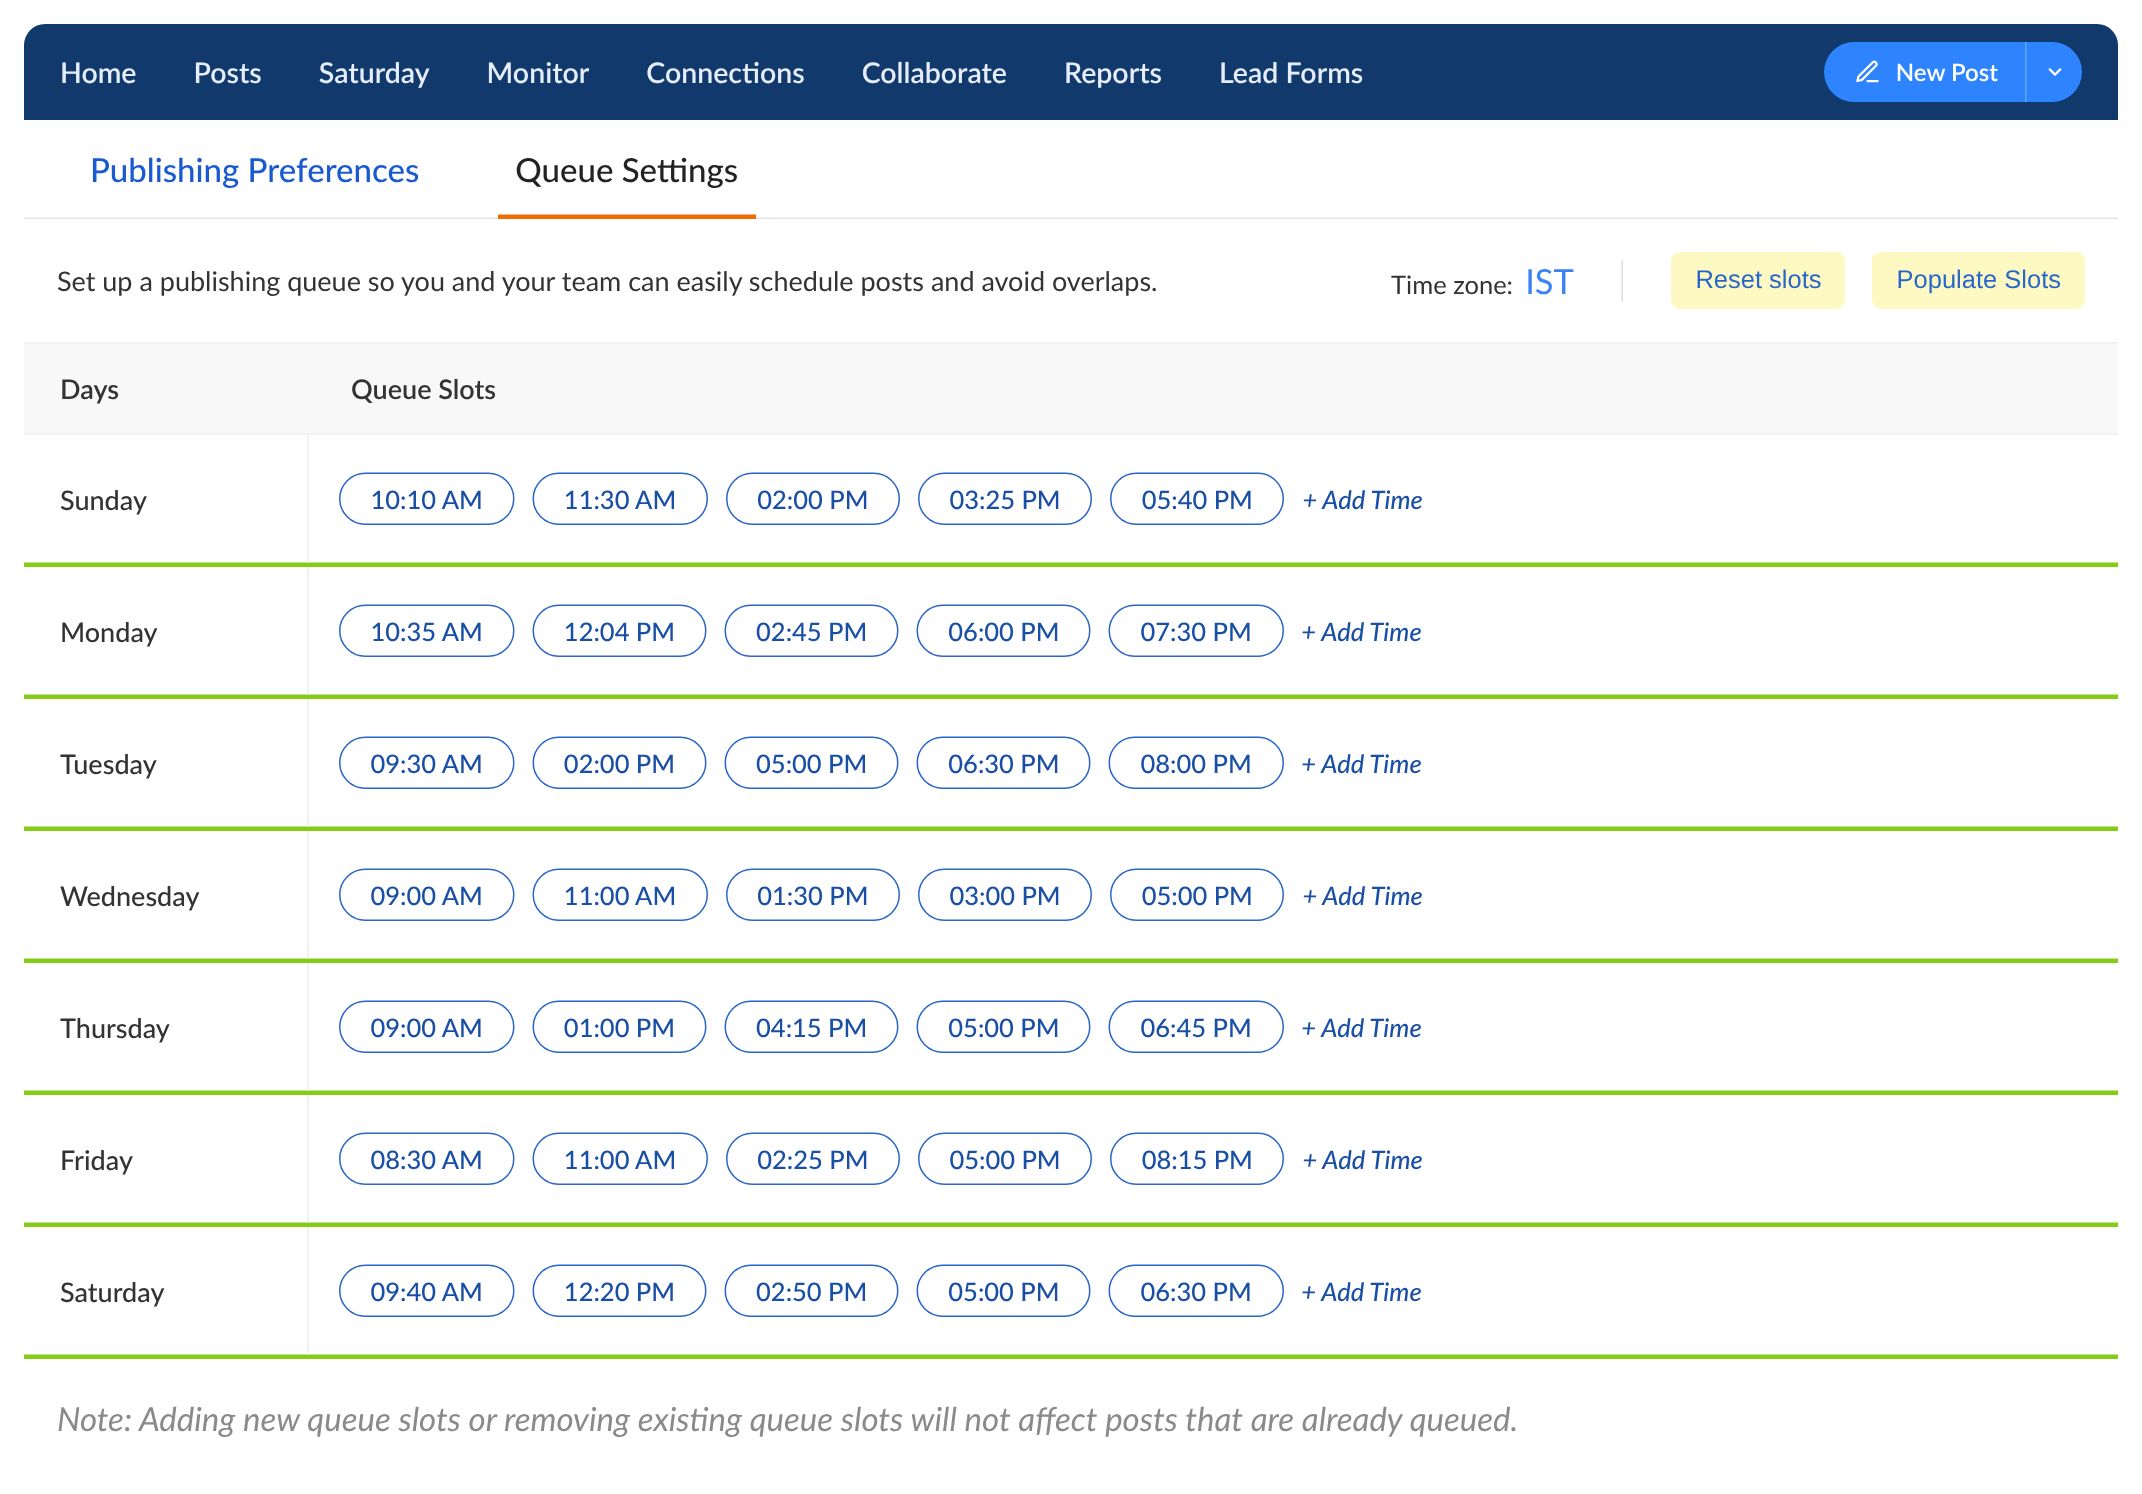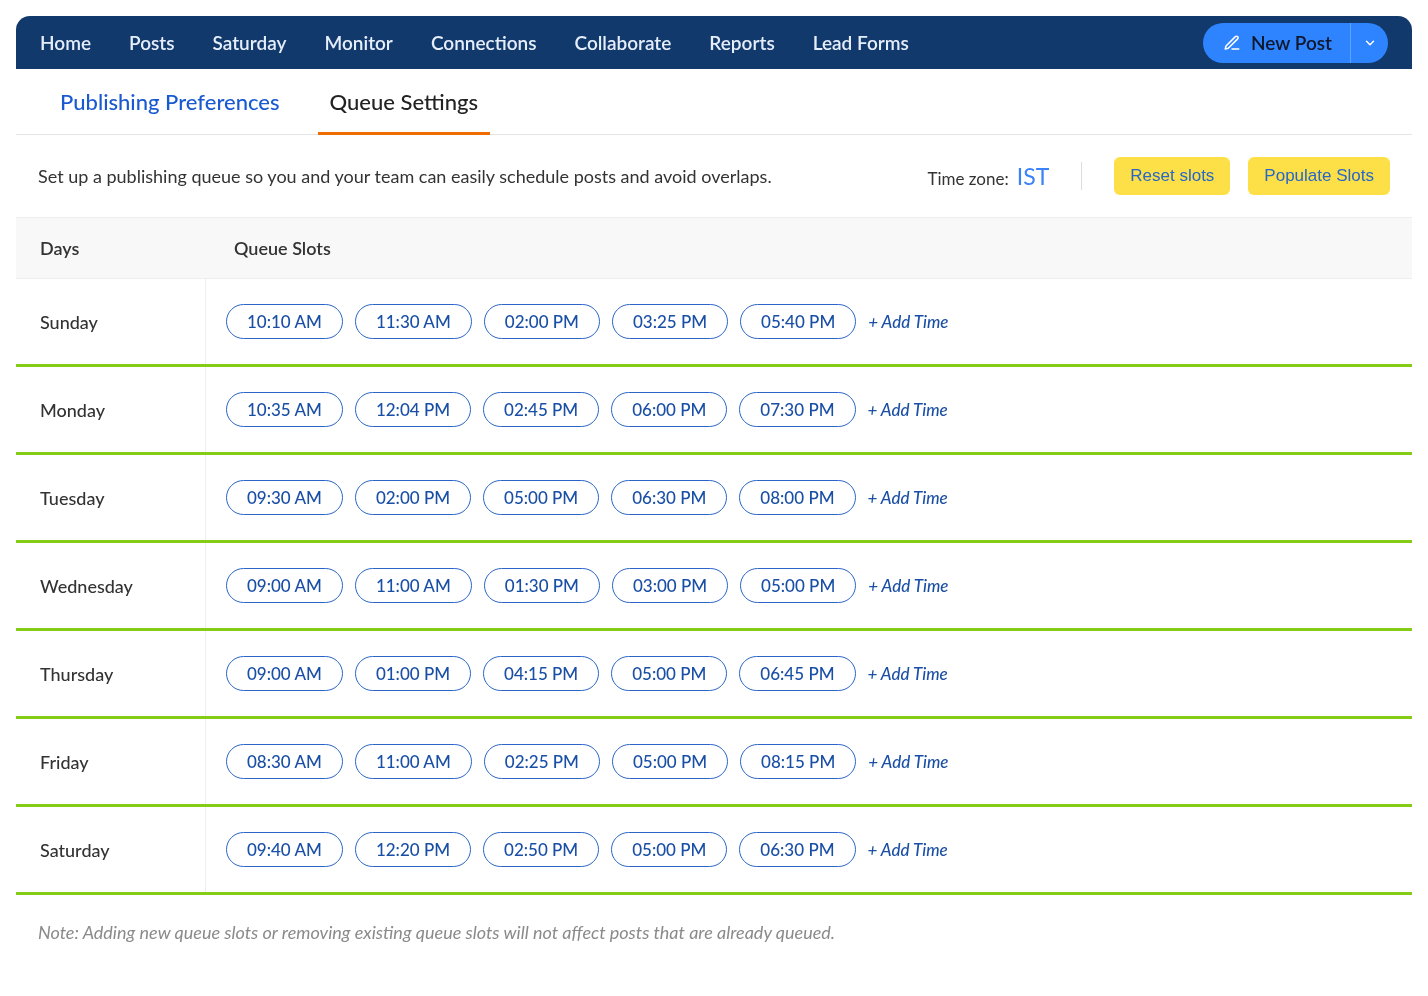--- a/index.html
+++ b/index.html
@@ -21,21 +21,21 @@
     width: 100%;
     height: 100%;
     border-radius: 14px;
     overflow: hidden;
     background: #fff;
   }
 
   
   .topnav {
     background: #12396b;
-    height: 53px;
+    height: 64px;
     display: flex;
     align-items: center;
     padding: 0 24px;
     gap: 38px;
     border-radius: 6px 6px 0 0;
   }
   .topnav .nav-item {
     color: #e6eefc;
     font-size: 19px;
     font-weight: 600;
@@ -49,41 +49,41 @@
     background: #2e84ff;
     border-radius: 24px;
     height: 40px;
     overflow: hidden;
   }
   .newpost-btn {
     display: flex;
     align-items: center;
     gap: 10px;
     padding: 0 18px 0 20px;
-    color: #0f172a;
-    font-size: 19px;
+    color: #ffffff;
+    font-size: 16px;
     font-weight: 600;
     height: 100%;
     cursor: pointer;
   }
   .newpost-caret {
     width: 38px;
     height: 100%;
     display: flex;
     align-items: center;
     justify-content: center;
     cursor: pointer;
     border-left: 1px solid rgba(255,255,255,0.25);
   }
   .icon-pencil, .icon-chevron-down { display: inline-flex; }
 
   
   .subtabs {
     display: flex;
-    gap: 50px;
+    gap: 64px;
     padding: 0 44px;
     border-bottom: 1px solid #e5e5e5;
     height: 66px;
     align-items: stretch;
   }
   .subtab {
     font-size: 22px;
     font-weight: 500;
     color: #313131;
     display: flex;
@@ -112,21 +112,21 @@
   }
   .desc-text {
     font-size: 18px;
     color: #333;
     flex: 1;
   }
   .tz-label { font-size: 17px; color: #333; margin-right: 4px;}
   .tz-value { font-size: 23px; font-weight: 400; color: #3b82f6; }
   .vline { width: 1px; height: 28px; background: #ddd; margin: 0 14px; }
   .pill-btn {
-    background: #fde047;
+    background: #fef9c3;
     color: #2667c9;
     border: none;
     border-radius: 6px;
     padding: 9px 16px;
     font-size: 17px;
     font-weight: 500;
     cursor: pointer;
   }
 
   
@@ -192,21 +192,21 @@
   .add-time {
     color: #1a4fa6;
     font-style: italic;
     font-size: 17px;
     font-weight: 500;
     cursor: pointer;
   }
 
   .note {
     padding: 26px 22px;
-    font-size: 18px;
+    font-size: 22px;
     font-style: italic;
     color: #8a8a8a;
   }
 </style>
 </head>
 <body>
 
 <div class="page">
   <div class="frame">
 

